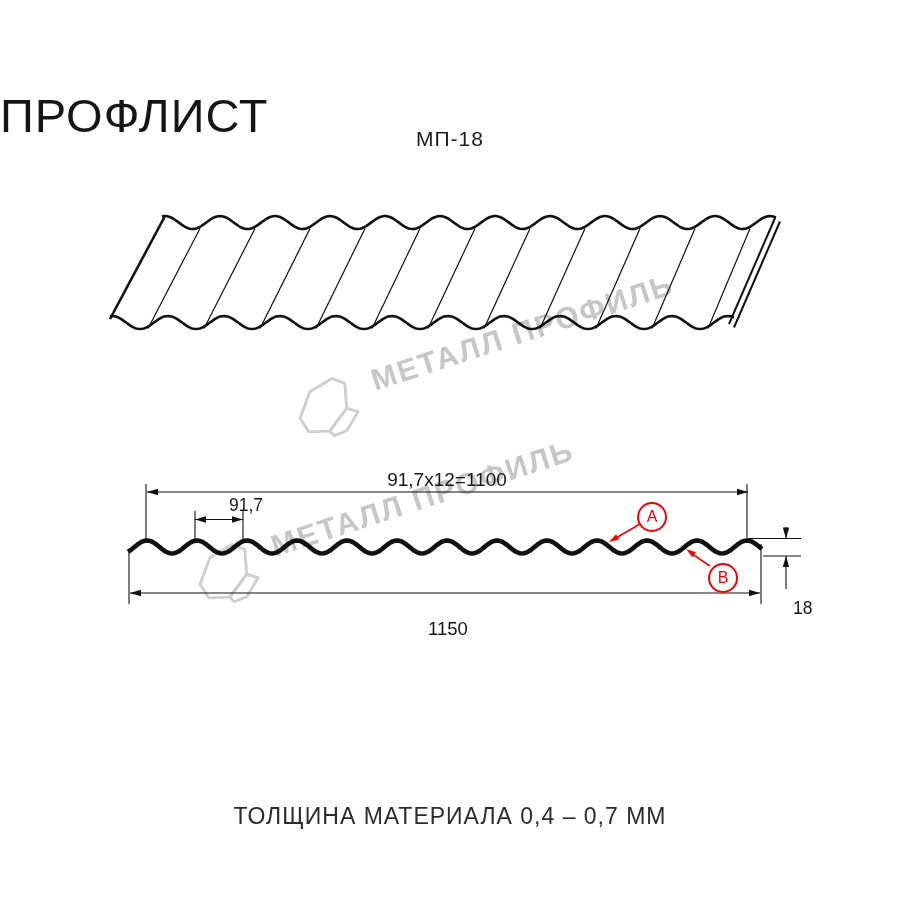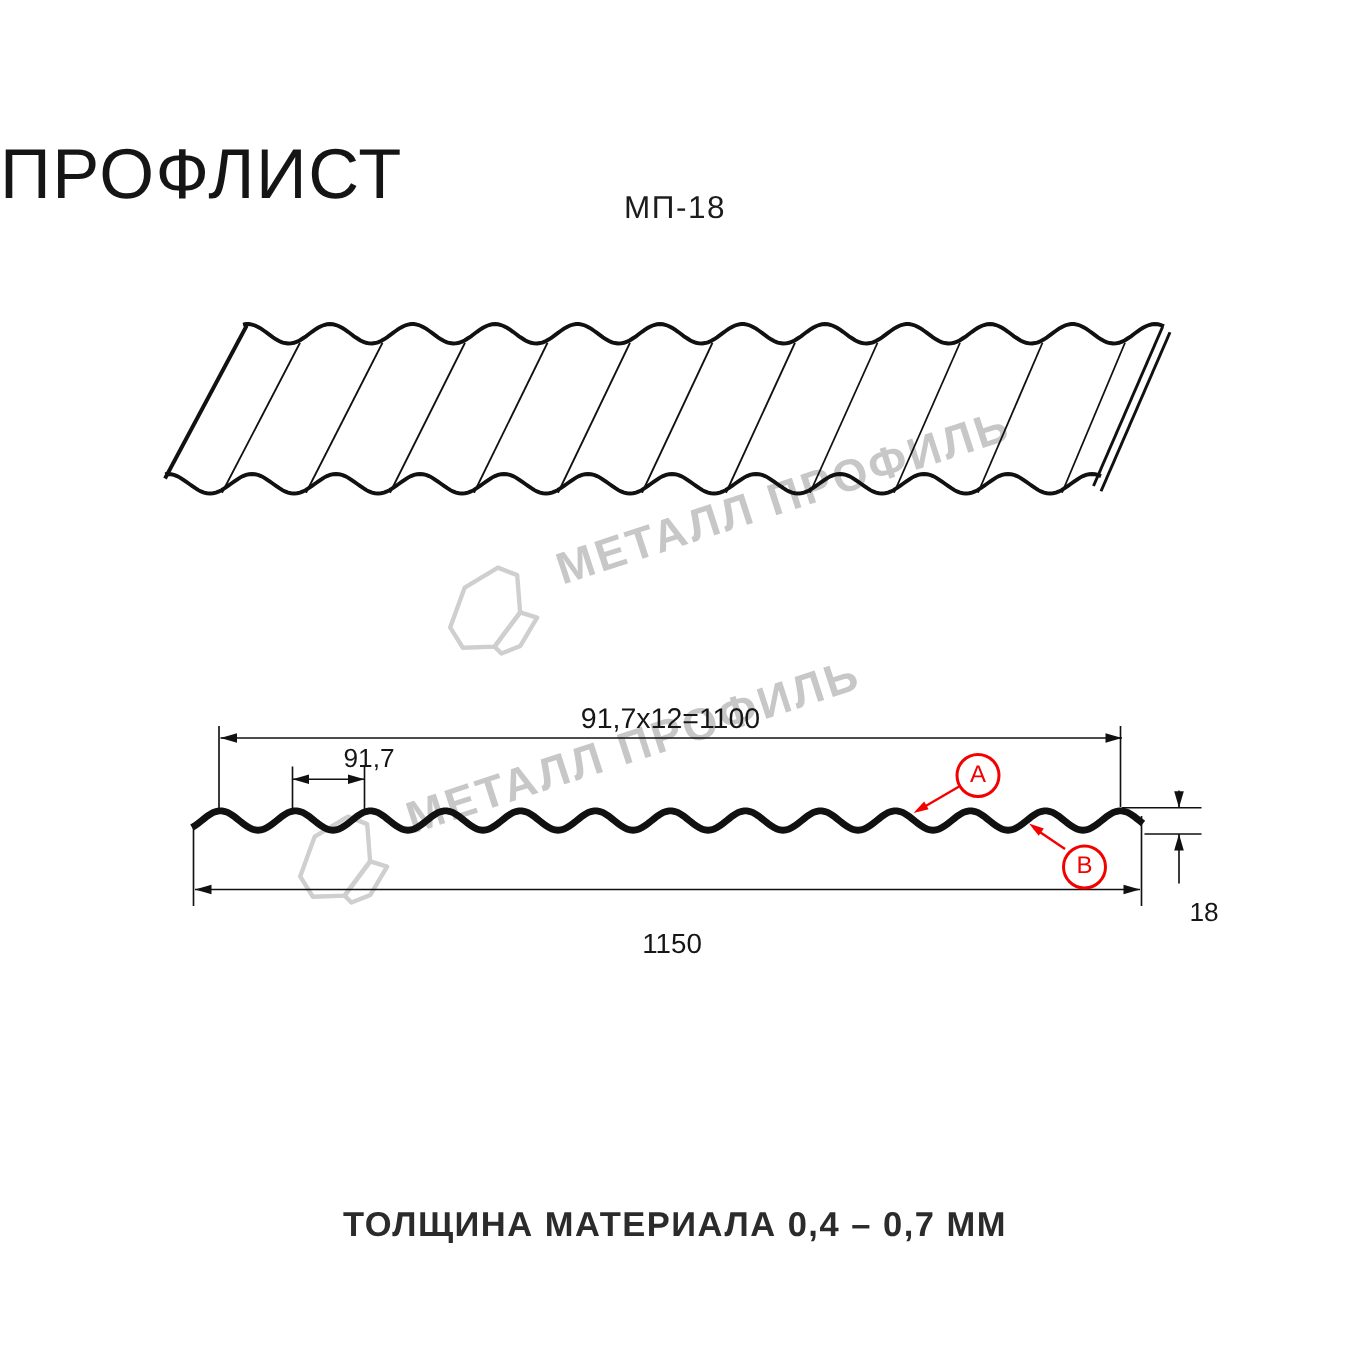--- a/index.html
+++ b/index.html
@@ -29,21 +29,21 @@
     z-index:3;font-size:18px;color:#161616;white-space:nowrap;line-height:1;
   }
   .centered{transform:translateX(-50%);}
   .marker-circle{
     z-index:3;width:26px;height:26px;border:2.4px solid #f30000;border-radius:50%;
     color:#f30000;display:flex;align-items:center;justify-content:center;
     font-size:16px;line-height:1;background:transparent;
   }
   .footer-note{
     left:0;right:0;top:803px;text-align:center;
-    font-size:23px;font-weight:700;letter-spacing:1px;color:#2b2b2b;z-index:3;
+    font-size:23px;font-weight:400;letter-spacing:1px;color:#2b2b2b;z-index:3;
   }
 </style>
 </head>
 <body>
 
 <div class="abs watermark" id="wm-sheet">
   <svg width="76" height="62" viewBox="0 0 72 64">
     <g fill="none" stroke="#cfcfcf" stroke-width="3" stroke-linejoin="round">
       <path d="M5,33 L23,10 L49,4 L60,13 L54,38 L30,55 L9,49 Z"></path>
       <path d="M30,55 L54,38 L64,45 L47,60 L33,61 Z"></path>

